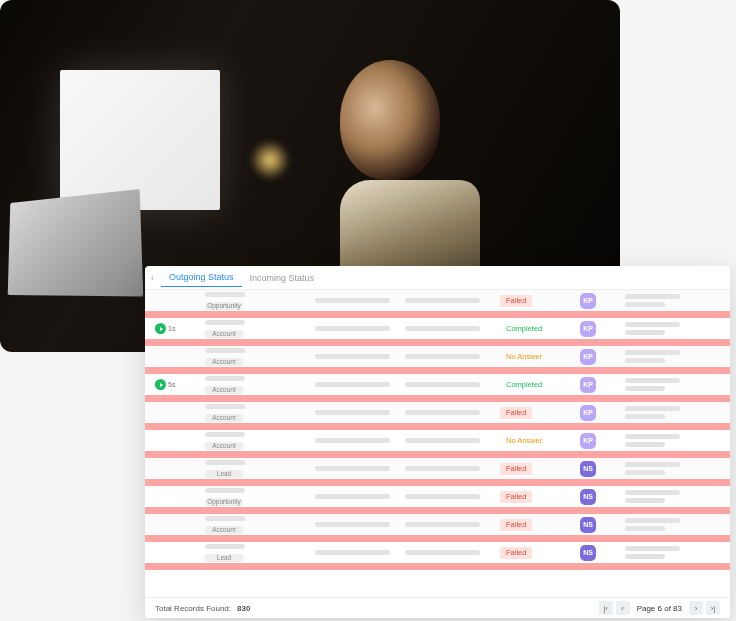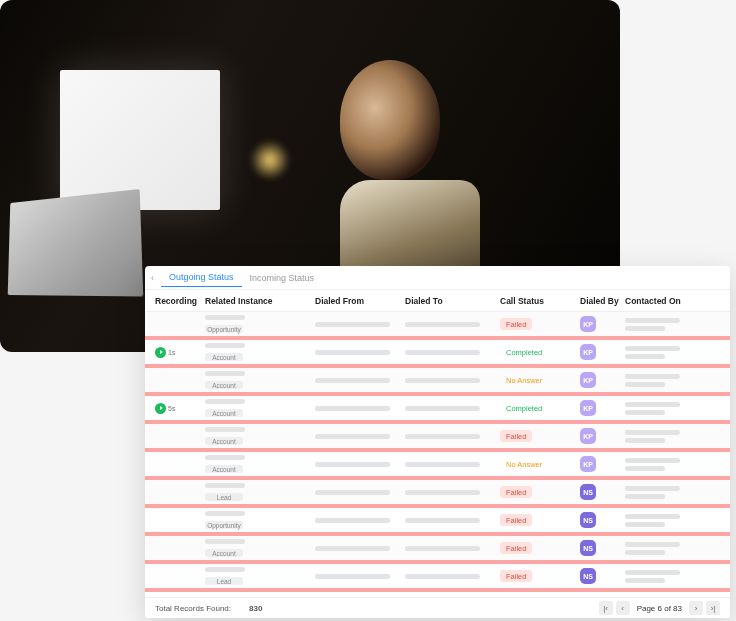--- a/index.html
+++ b/index.html
@@ -14,21 +14,21 @@
   .bglight { position: absolute; top: 140px; left: 250px; width: 40px; height: 40px; background: radial-gradient(circle,#f5d070 0%, rgba(245,208,112,0) 70%); filter: blur(3px); }
 
   .panel { position: absolute; top: 266px; left: 145px; width: 585px; height: 352px; background: #fff; border-radius: 4px; box-shadow: 0 8px 30px rgba(0,0,0,0.15); overflow: hidden; display: flex; flex-direction: column; }
   .tabbar { display: flex; align-items: center; height: 24px; border-bottom: 1px solid #eee; padding: 0 6px; font-size: 9px; }
   .back-chevron { width: 10px; color: #999; cursor: pointer; }
   .tab { padding: 4px 8px; color: #999; cursor: pointer; }
   .tab.active { color: #2a8cff; border-bottom: 1.5px solid #2a8cff; }
 
   .header-row, .row { display: flex; align-items: center; padding: 0 10px; }
   .header-row { height: 22px; font-size: 8.5px; font-weight: 600; color: #222; border-bottom: 1px solid #eee; }
-  .row { height: 28px; border-bottom: 4px solid #fca5a5; font-size: 8px; }
+  .row { height: 28px; border-bottom: 7px solid #fca5a5; font-size: 8px; }
   .row:nth-child(odd){ background: #fbfbfc; }
 
   .c-rec   { width: 50px; display:flex; align-items:center; gap:2px;}
   .c-rel   { width: 110px; }
   .c-from  { width: 90px; }
   .c-to    { width: 95px; }
   .c-stat  { width: 80px; }
   .c-by    { width: 45px; display:flex; justify-content:flex-start;}
   .c-on    { width: 80px; }
 
@@ -41,21 +41,21 @@
   .ph-md { width: 55px; }
   .ph-sm { width: 40px; }
   .ph-tag { background:#eee; border-radius:3px; height:8px; width:38px; margin-top:3px; display:flex; align-items:center; justify-content:center; font-size:6.5px; color:#888;}
   .rel-stack { display:flex; flex-direction:column; gap:2px;}
   .on-stack { display:flex; flex-direction:column; gap:3px;}
 
   .badge { display:inline-block; padding:1.5px 6px; border-radius:3px; font-size:7.5px; font-weight:500;}
   .avatar { width:16px; height:16px; border-radius:5px; display:flex; align-items:center; justify-content:center; font-size:7px; font-weight:600;}
 
   .footer { display:flex; align-items:center; justify-content:space-between; padding: 3px 10px; font-size:8px; color:#555; border-top:1px solid #eee; background:#fff;}
-  .footer-left { display:flex; gap:18px; }
+  .footer-left { display:flex; gap:6px; }
   .pager { display:flex; align-items:center; gap:3px;}
   .pgbtn { width:14px; height:14px; background:#eceef0; border-radius:2px; display:flex; align-items:center; justify-content:center; font-size:8px; color:#666; cursor:pointer;}
   .pgtxt { font-size:8px; color:#333; padding: 0 4px;}
   .body-rows { flex:1; overflow:hidden; }
 </style>
 </head>
 <body>
 
 <div class="hero-image">
   <div class="bglight"></div>
@@ -68,29 +68,20 @@
   </div>
 </div>
 
 <div class="panel">
   <div class="tabbar">
     <span class="back-chevron">‹</span>
     <span class="tab active">Outgoing Status</span>
     <span class="tab">Incoming Status</span>
   </div>
 
-  <div class="header-row">
-    <div class="c-rec">Recording</div>
-    <div class="c-rel">Related Instance</div>
-    <div class="c-from">Dialed From</div>
-    <div class="c-to">Dialed To</div>
-    <div class="c-stat">Call Status</div>
-    <div class="c-by">Dialed By</div>
-    <div class="c-on">Contacted On</div>
-  </div>
 
   <div class="body-rows" id="rows-container">
       <div class="row">
         <div class="c-rec"></div>
         <div class="c-rel">
           <div class="rel-stack">
             <span class="ph ph-sm"></span>
             <span class="ph-tag">Opportunity</span>
           </div>
         </div>

